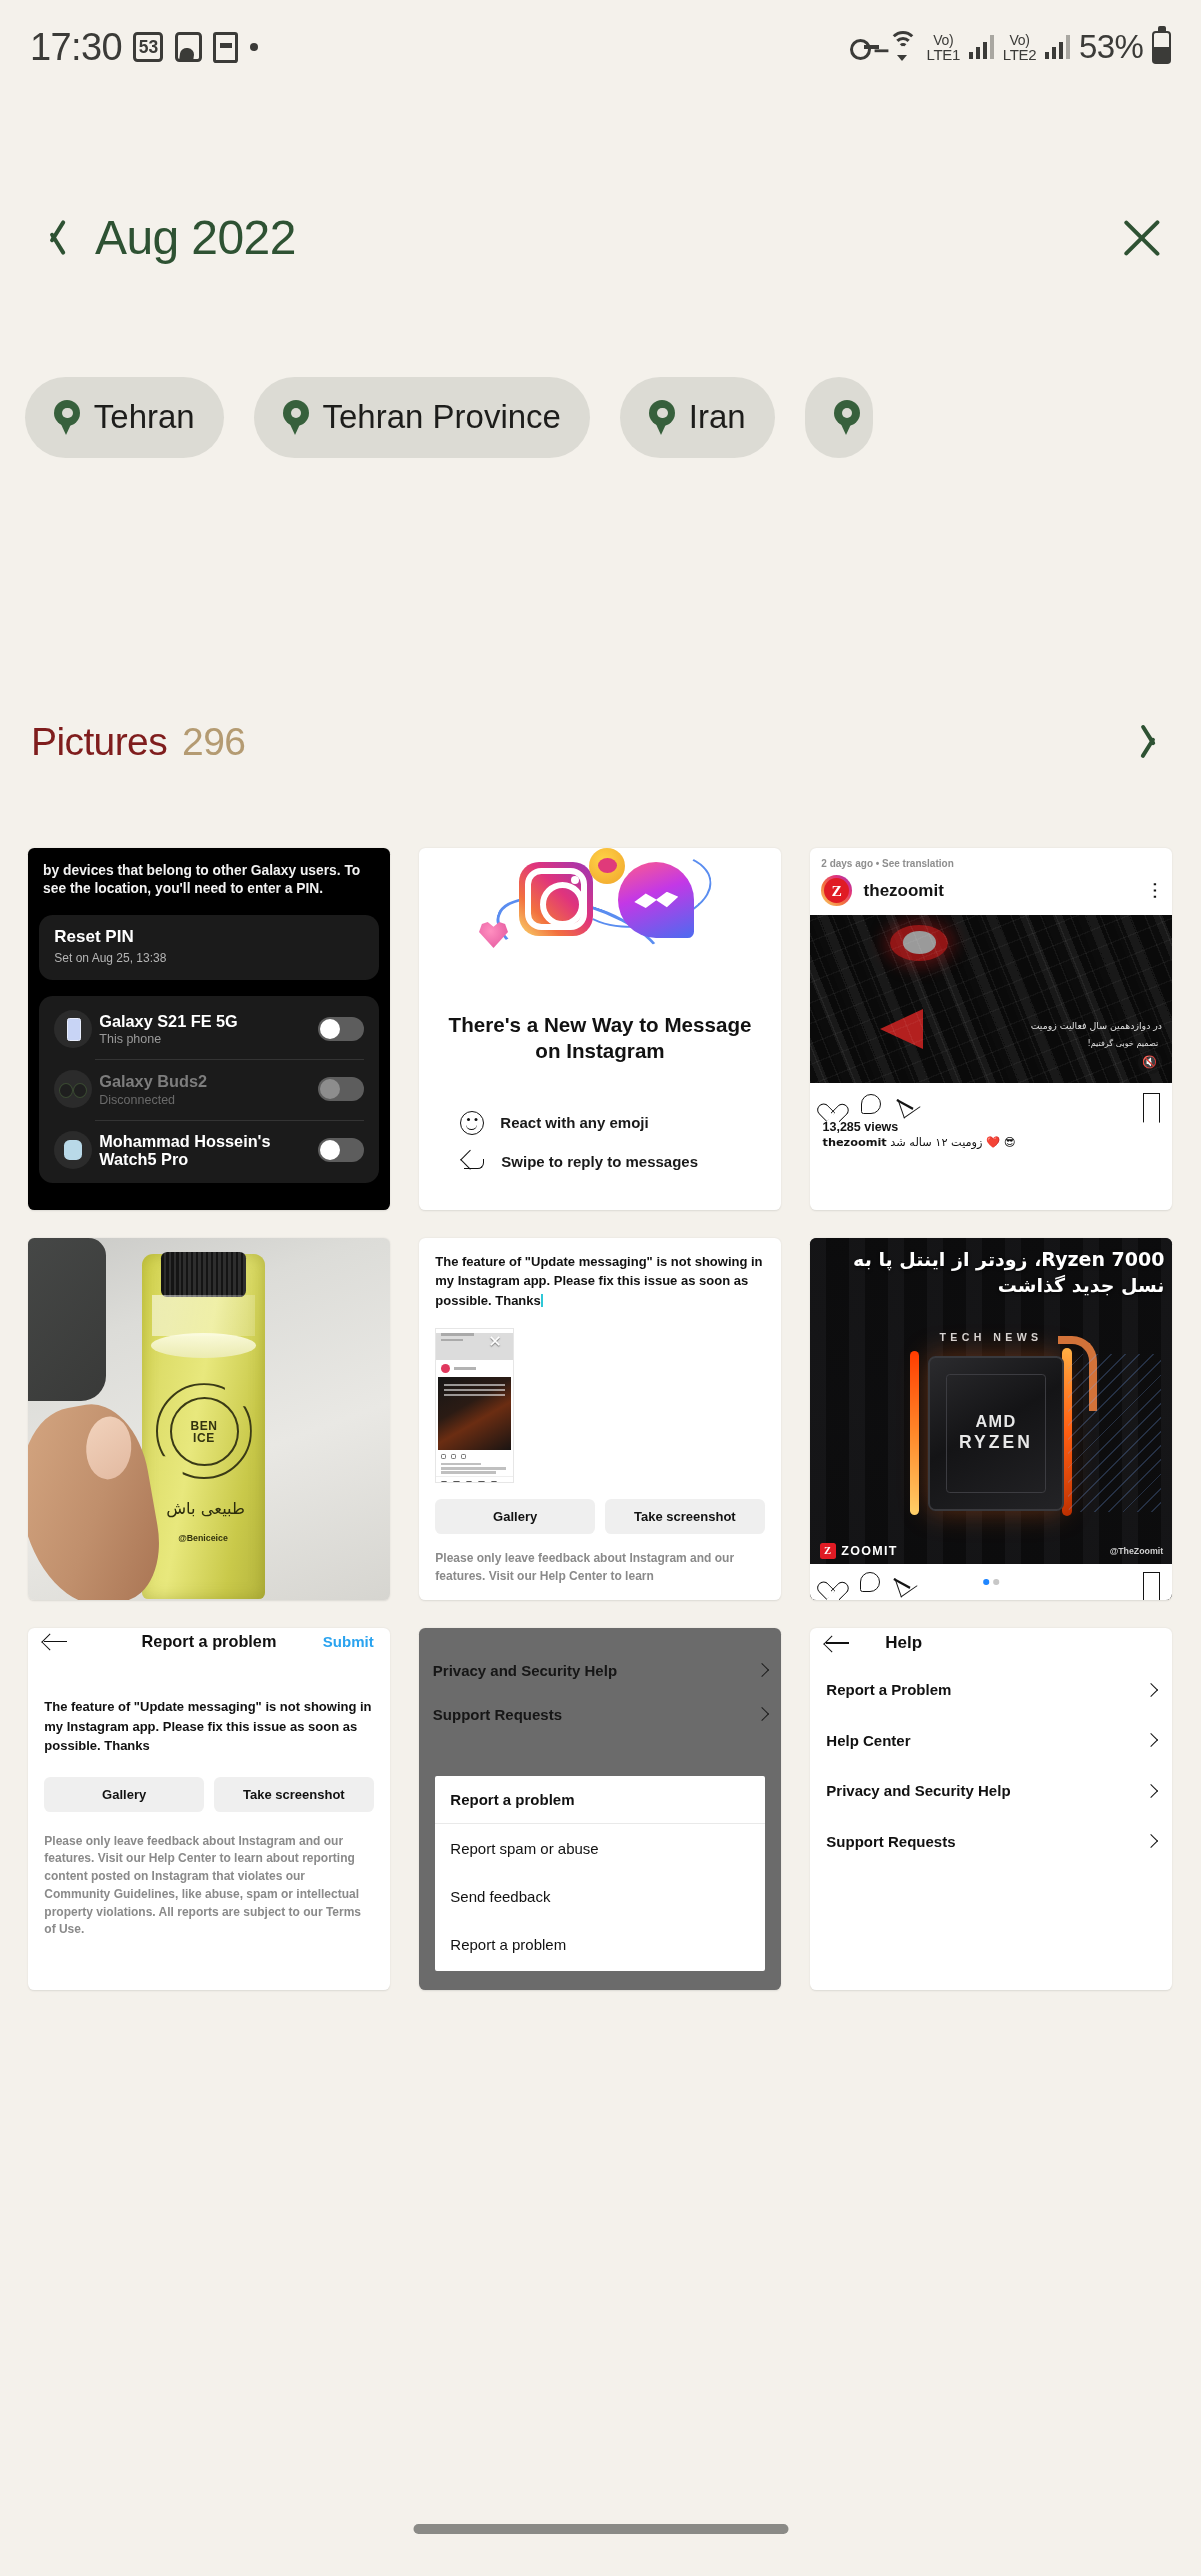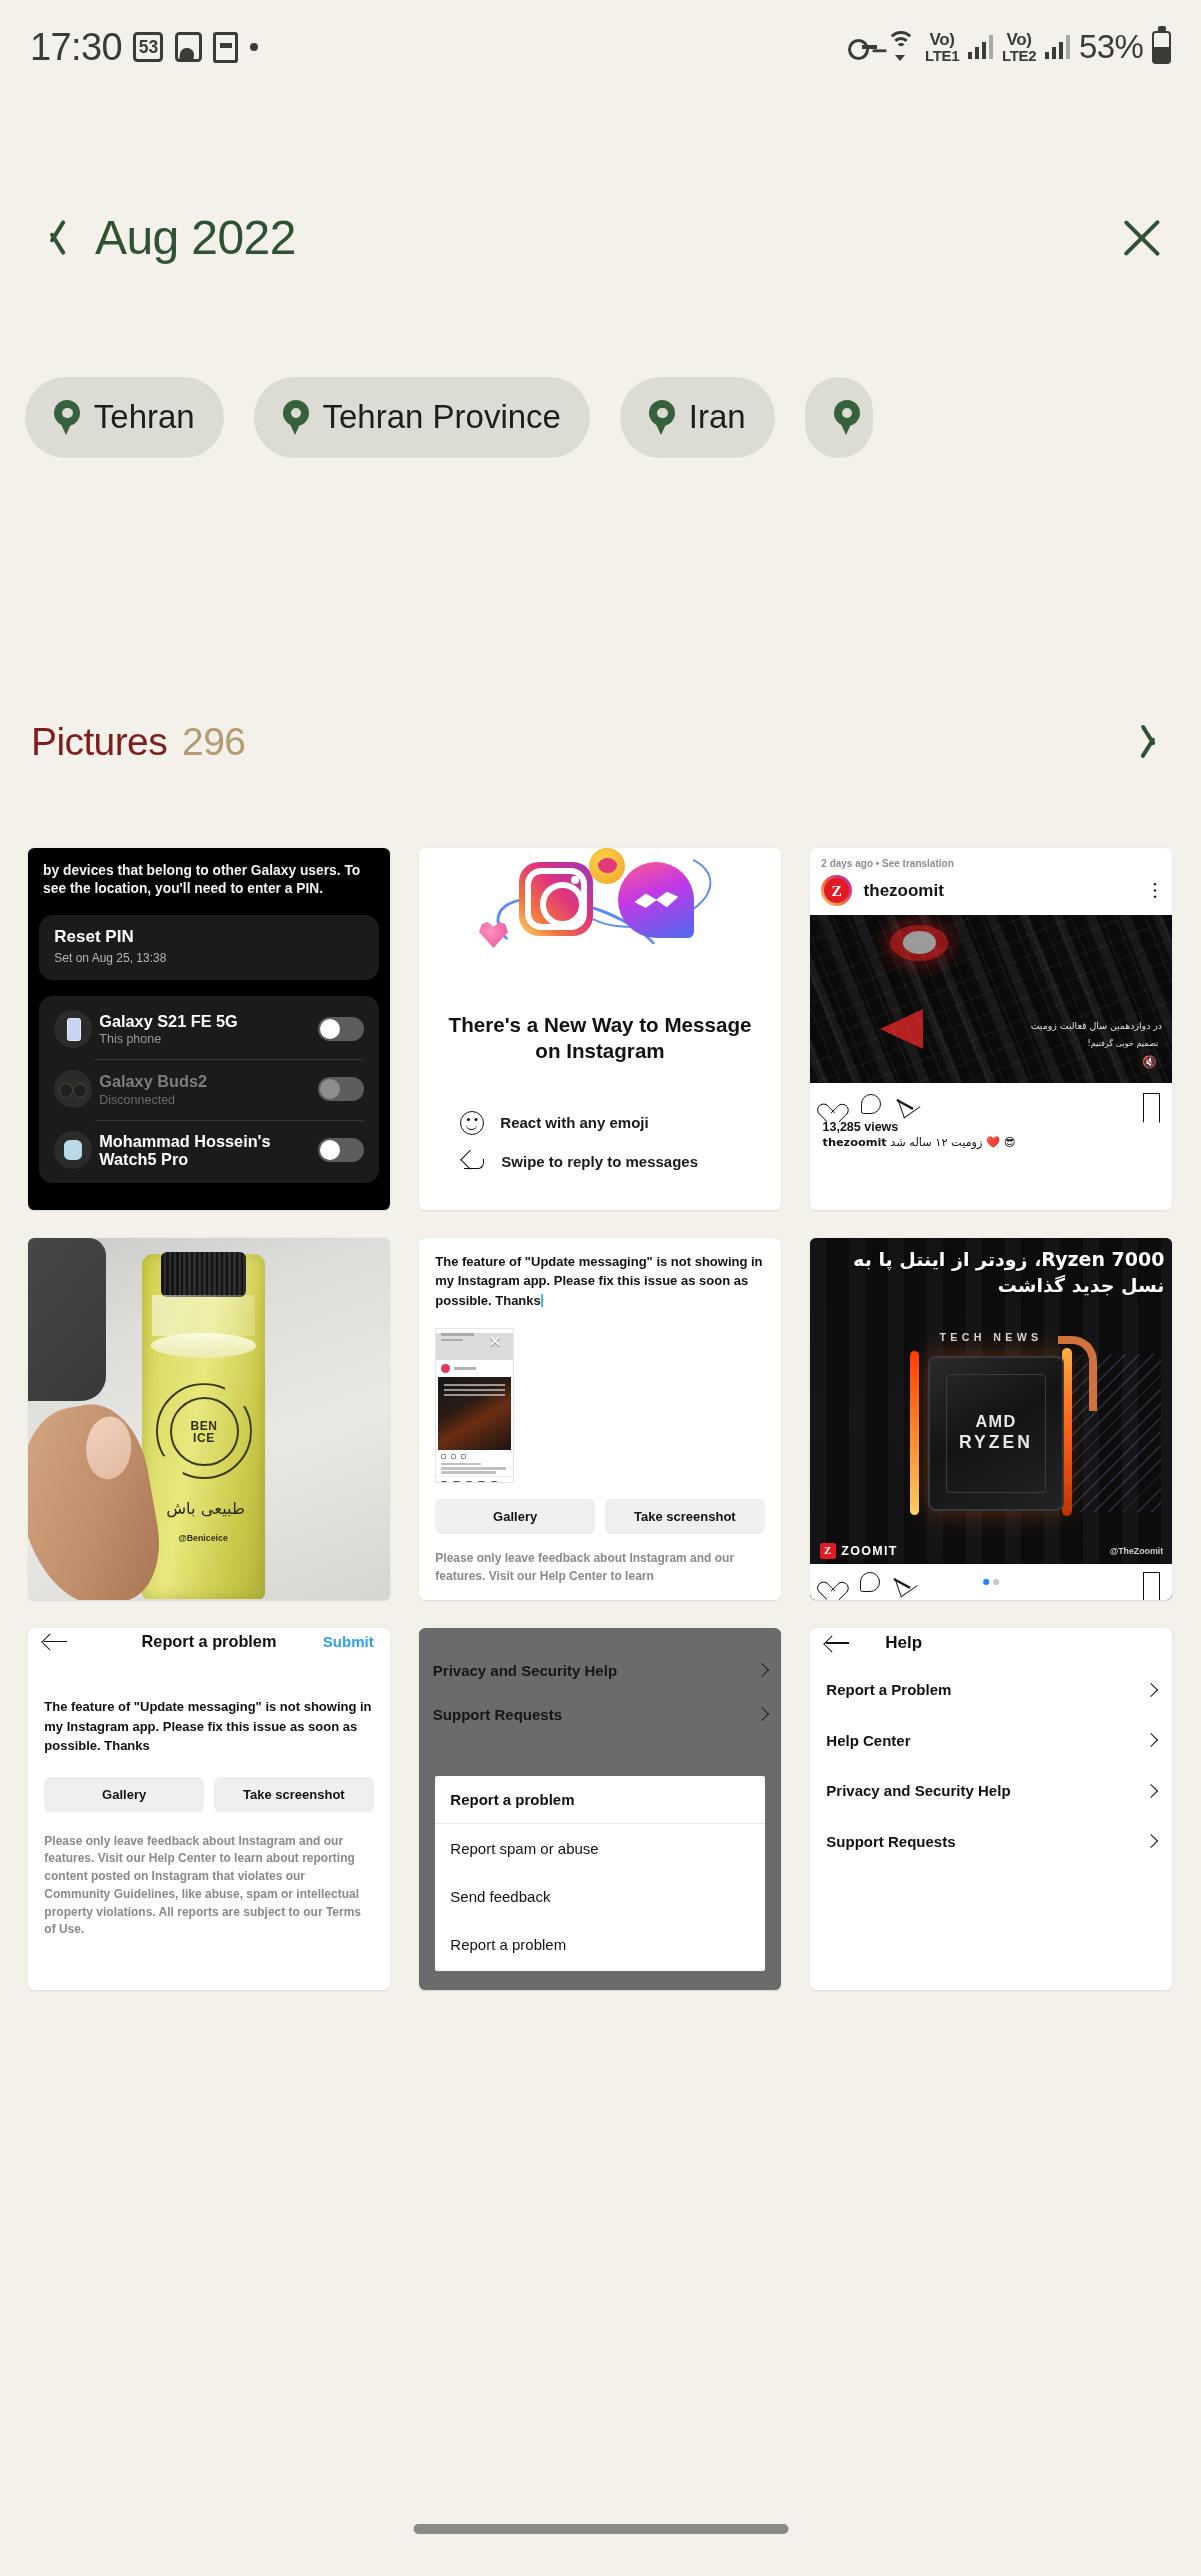--- a/index.html
+++ b/index.html
@@ -52,22 +52,22 @@
   }
   .ico-wifi{ position:relative;width:30px;height:27.5px; }
   .ico-wifi span{ position:absolute;left:50%;transform:translateX(-50%);
     border:3.1px solid transparent;border-top-color:#3b3b38;border-radius:50%; }
   .w1{ width:29px;height:29px;top:-2.5px;border-width:3.1px; border-top-color:#3b3b38!important;}
   .w2{ width:19px;height:19px;top:3.8px; }
   .w3{ width:8.8px;height:8.8px;top:10px; }
   .ico-wifi::after{ content:"";position:absolute;left:8.8px;bottom:0;width:0;height:0;
     border-left:5.6px solid transparent;border-right:5.6px solid transparent;border-top:6.9px solid #3b3b38; }
   .lte{ display:flex;flex-direction:column;align-items:center;line-height:1; }
-  .lte .voi{ font-size:17px;font-weight:700;color:#3b3b38;letter-spacing:-0.3px; }
-  .lte .tag{ font-size:15px;font-weight:700;color:#3b3b38;letter-spacing:-0.3px; }
+  .lte .voi{ font-size:14px;font-weight:400;color:#3b3b38;letter-spacing:-0.3px; }
+  .lte .tag{ font-size:15px;font-weight:400;color:#3b3b38;letter-spacing:-0.3px; }
   .bars{ display:flex;align-items:flex-end;gap:2.5px;height:24px; }
   .bars i{ display:block;width:4.4px;background:#3b3b38; }
   .bars i:nth-child(1){height:7.5px;} .bars i:nth-child(2){height:12.5px;}
   .bars i:nth-child(3){height:17.5px;} .bars i:nth-child(4){height:24px;background:#a9a7a1;}
   .sb-pct{ font-size:33px;color:#3b3b38;letter-spacing:-0.6px; }
   .battery{ width:19px;height:33px;border:2.5px solid #3b3b38;border-radius:3.8px;position:relative;
     background:linear-gradient(to top,#3b3b38 53%,#ffffff00 53%); }
   .battery::before{ content:"";position:absolute;top:-6.9px;left:4.4px;width:7.5px;height:5px;background:#3b3b38;border-radius:1.9px 1.9px 0 0; }
 
   

